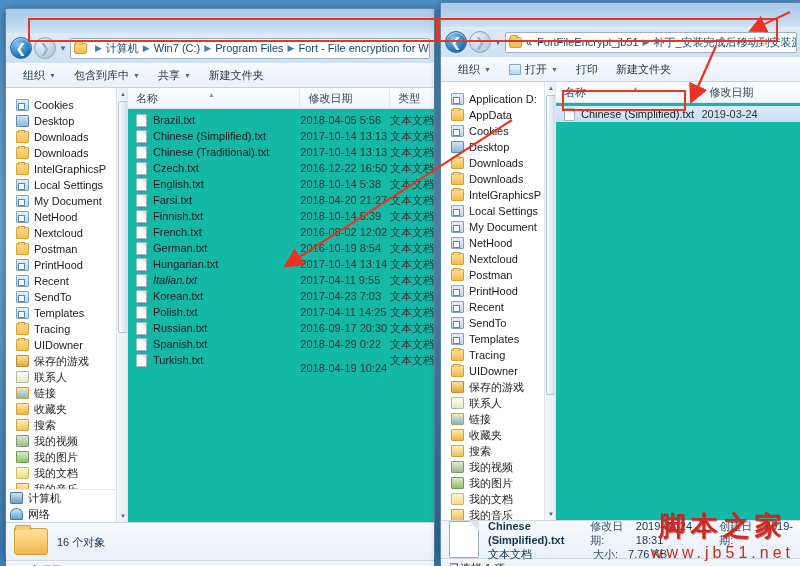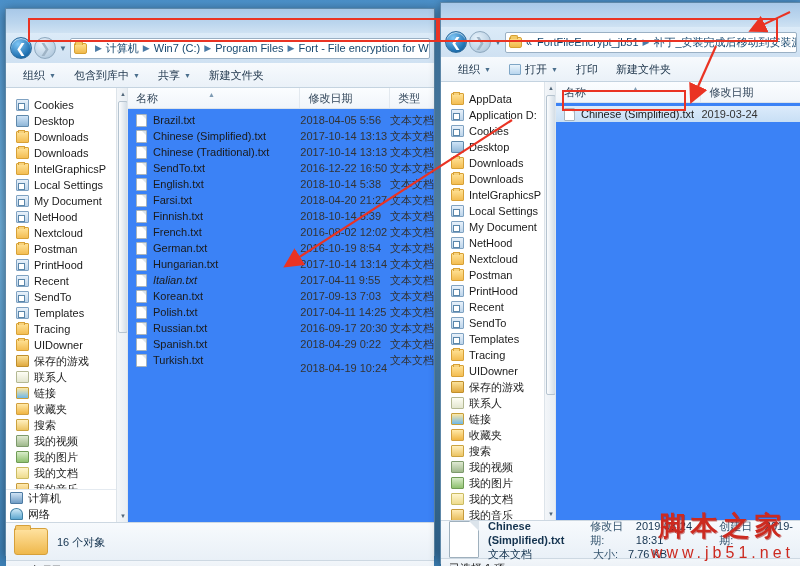--- a/index.html
+++ b/index.html
@@ -115,21 +115,21 @@
   .ico.music { background: linear-gradient(180deg,#ffeab0,#e8bd5c); border:1px solid #c69b3d; border-radius:1px; }
   .ico.computer { background: linear-gradient(180deg,#cfe2f4,#6f9cc4); border:1px solid #4e7ba3; border-radius:1px; }
   .ico.network { background: linear-gradient(180deg,#cfeaf7,#5da7cf); border:1px solid #3f7fa3; border-radius:50% 50% 10% 10%; }
   .ico.txt {
     background: #fff; border: 1px solid #a8b4bd; border-radius: 1px;
     width: 11px; height: 13px;
   }
   .ico.txt:after{content:"";position:absolute;right:0;top:0;border-left:4px solid transparent;border-top:4px solid #dde4ea;}
 
   
-  .filepane { flex: 1; background: #3b82f6; position: relative; overflow: hidden; }
+  .filepane { flex: 1; background: #14b8a6; position: relative; overflow: hidden; }
   .colhead {
     display: flex; height: 21px; align-items: center;
     background: linear-gradient(180deg,#fbfdff 0%, #f1f5fa 100%);
     border-bottom: 1px solid #dbe3ea;
     font-size: 11px; color: #34485c;
   }
   .colhead > div { padding-left: 8px; border-right: 1px solid #e3e9ef; height: 100%; display:flex; align-items:center; }
   .sortmark { position: absolute; font-size: 7px; color: #7d9ab3; }
   .row {
     display: flex; height: 16px; align-items: center;
@@ -403,21 +403,21 @@
             <div class="c-name" style="width: 173px;">
               <span class="ico txt"></span>
               <span>Chinese (Traditional).txt</span>
             </div>
             <div class="c-date" style="width: 90px;">2017-10-14 13:13</div>
             <div class="c-type" style="width: 44px;">文本文档</div>
           </div>
           <div class="row">
             <div class="c-name" style="width: 173px;">
               <span class="ico txt"></span>
-              <span>SendTo.txt</span>
+              <span>Czech.txt</span>
             </div>
             <div class="c-date" style="width: 90px;">2016-12-22 16:50</div>
             <div class="c-type" style="width: 44px;">文本文档</div>
           </div>
           <div class="row">
             <div class="c-name" style="width: 173px;">
               <span class="ico txt"></span>
               <span>English.txt</span>
             </div>
             <div class="c-date" style="width: 90px;">2018-10-14 5:38</div>
@@ -469,21 +469,21 @@
               <span>Italian.txt</span>
             </div>
             <div class="c-date" style="width: 90px;">2017-04-11 9:55</div>
             <div class="c-type" style="width: 44px;">文本文档</div>
           </div>
           <div class="row">
             <div class="c-name" style="width: 173px;">
               <span class="ico txt"></span>
               <span>Korean.txt</span>
             </div>
-            <div class="c-date" style="width: 90px;">2017-09-13 7:03</div>
+            <div class="c-date" style="width: 90px;">2017-04-23 7:03</div>
             <div class="c-type" style="width: 44px;">文本文档</div>
           </div>
           <div class="row">
             <div class="c-name" style="width: 173px;">
               <span class="ico txt"></span>
               <span>Polish.txt</span>
             </div>
             <div class="c-date" style="width: 90px;">2017-04-11 14:25</div>
             <div class="c-type" style="width: 44px;">文本文档</div>
           </div>
@@ -556,26 +556,26 @@
     </div>
     <div class="tbitem">
       <span>新建文件夹</span>
     </div>
   </div>
 
   <div class="winbody" style="height:438px;">
     <div class="navpane" style="width:115px;">
       <div class="navlist" id="right-navlist">
           <div class="navitem">
+            <span class="ico shortcut"></span>
+            <span>Application D:</span>
+          </div>
+          <div class="navitem">
             <span class="ico folder"></span>
             <span>AppData</span>
-          </div>
-          <div class="navitem">
-            <span class="ico shortcut"></span>
-            <span>Application D:</span>
           </div>
           <div class="navitem">
             <span class="ico shortcut"></span>
             <span>Cookies</span>
           </div>
           <div class="navitem">
             <span class="ico desktop"></span>
             <span>Desktop</span>
           </div>
           <div class="navitem">

